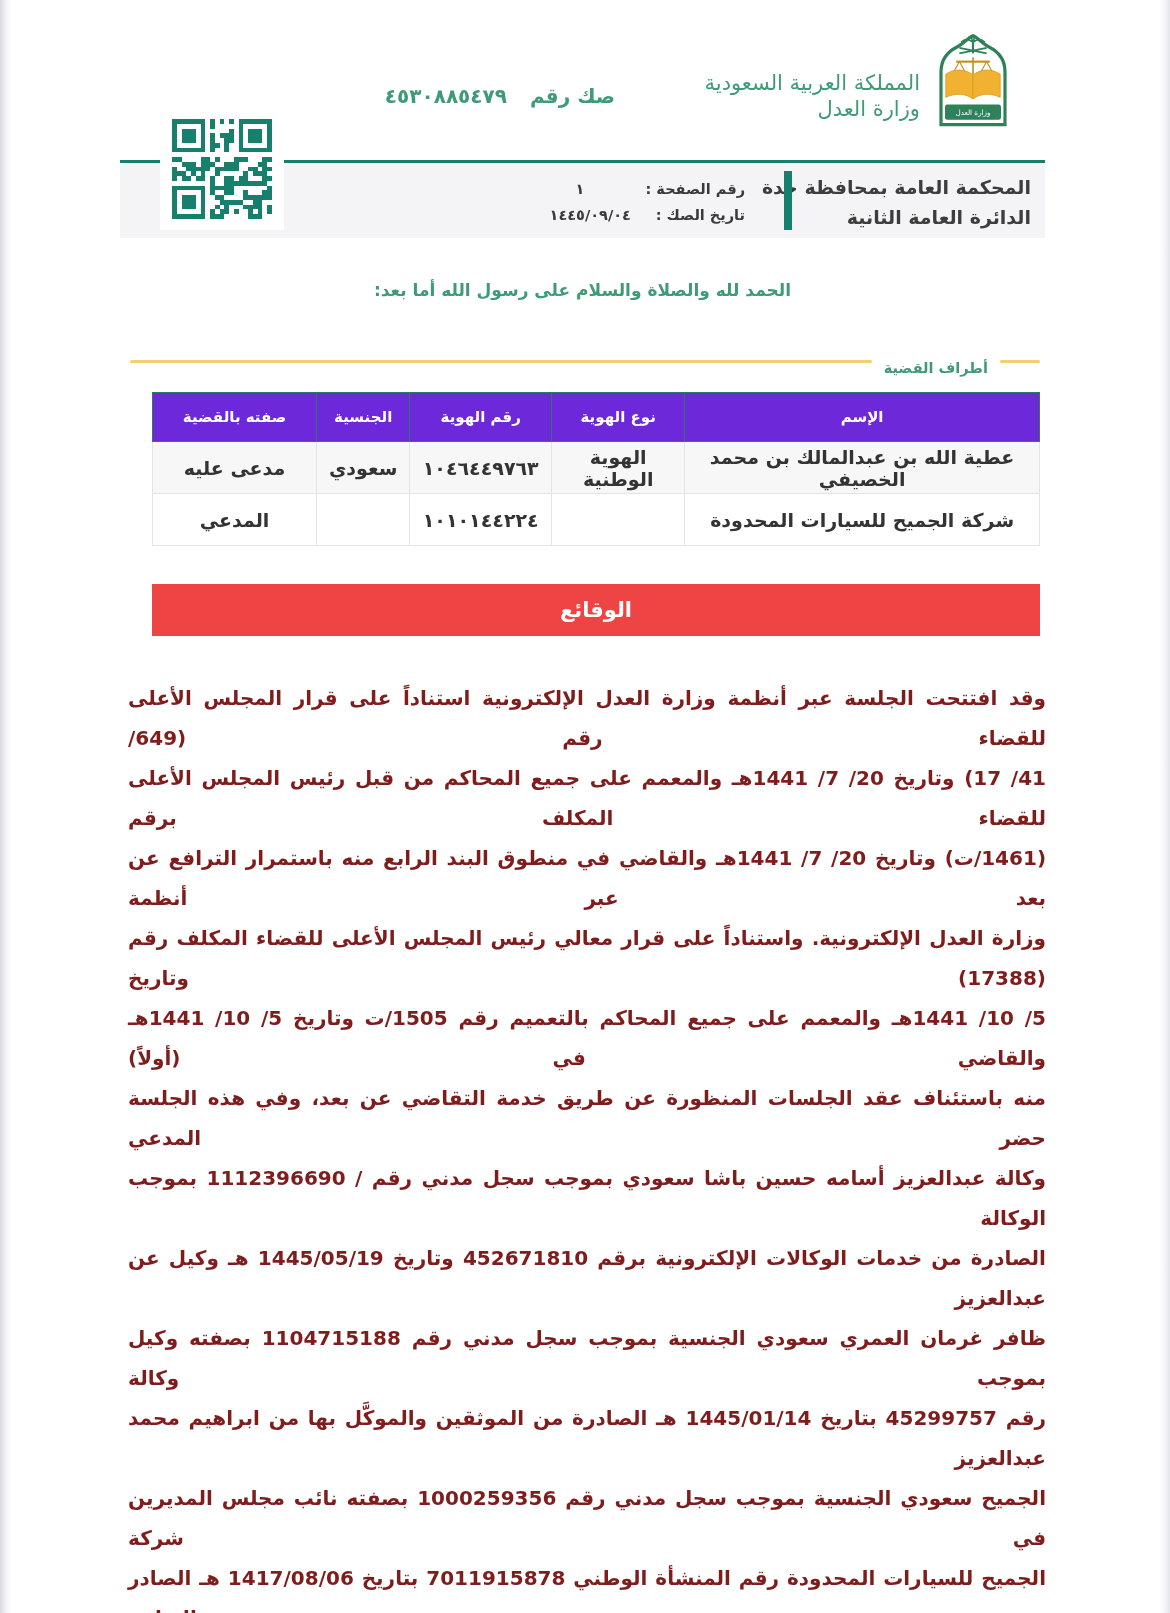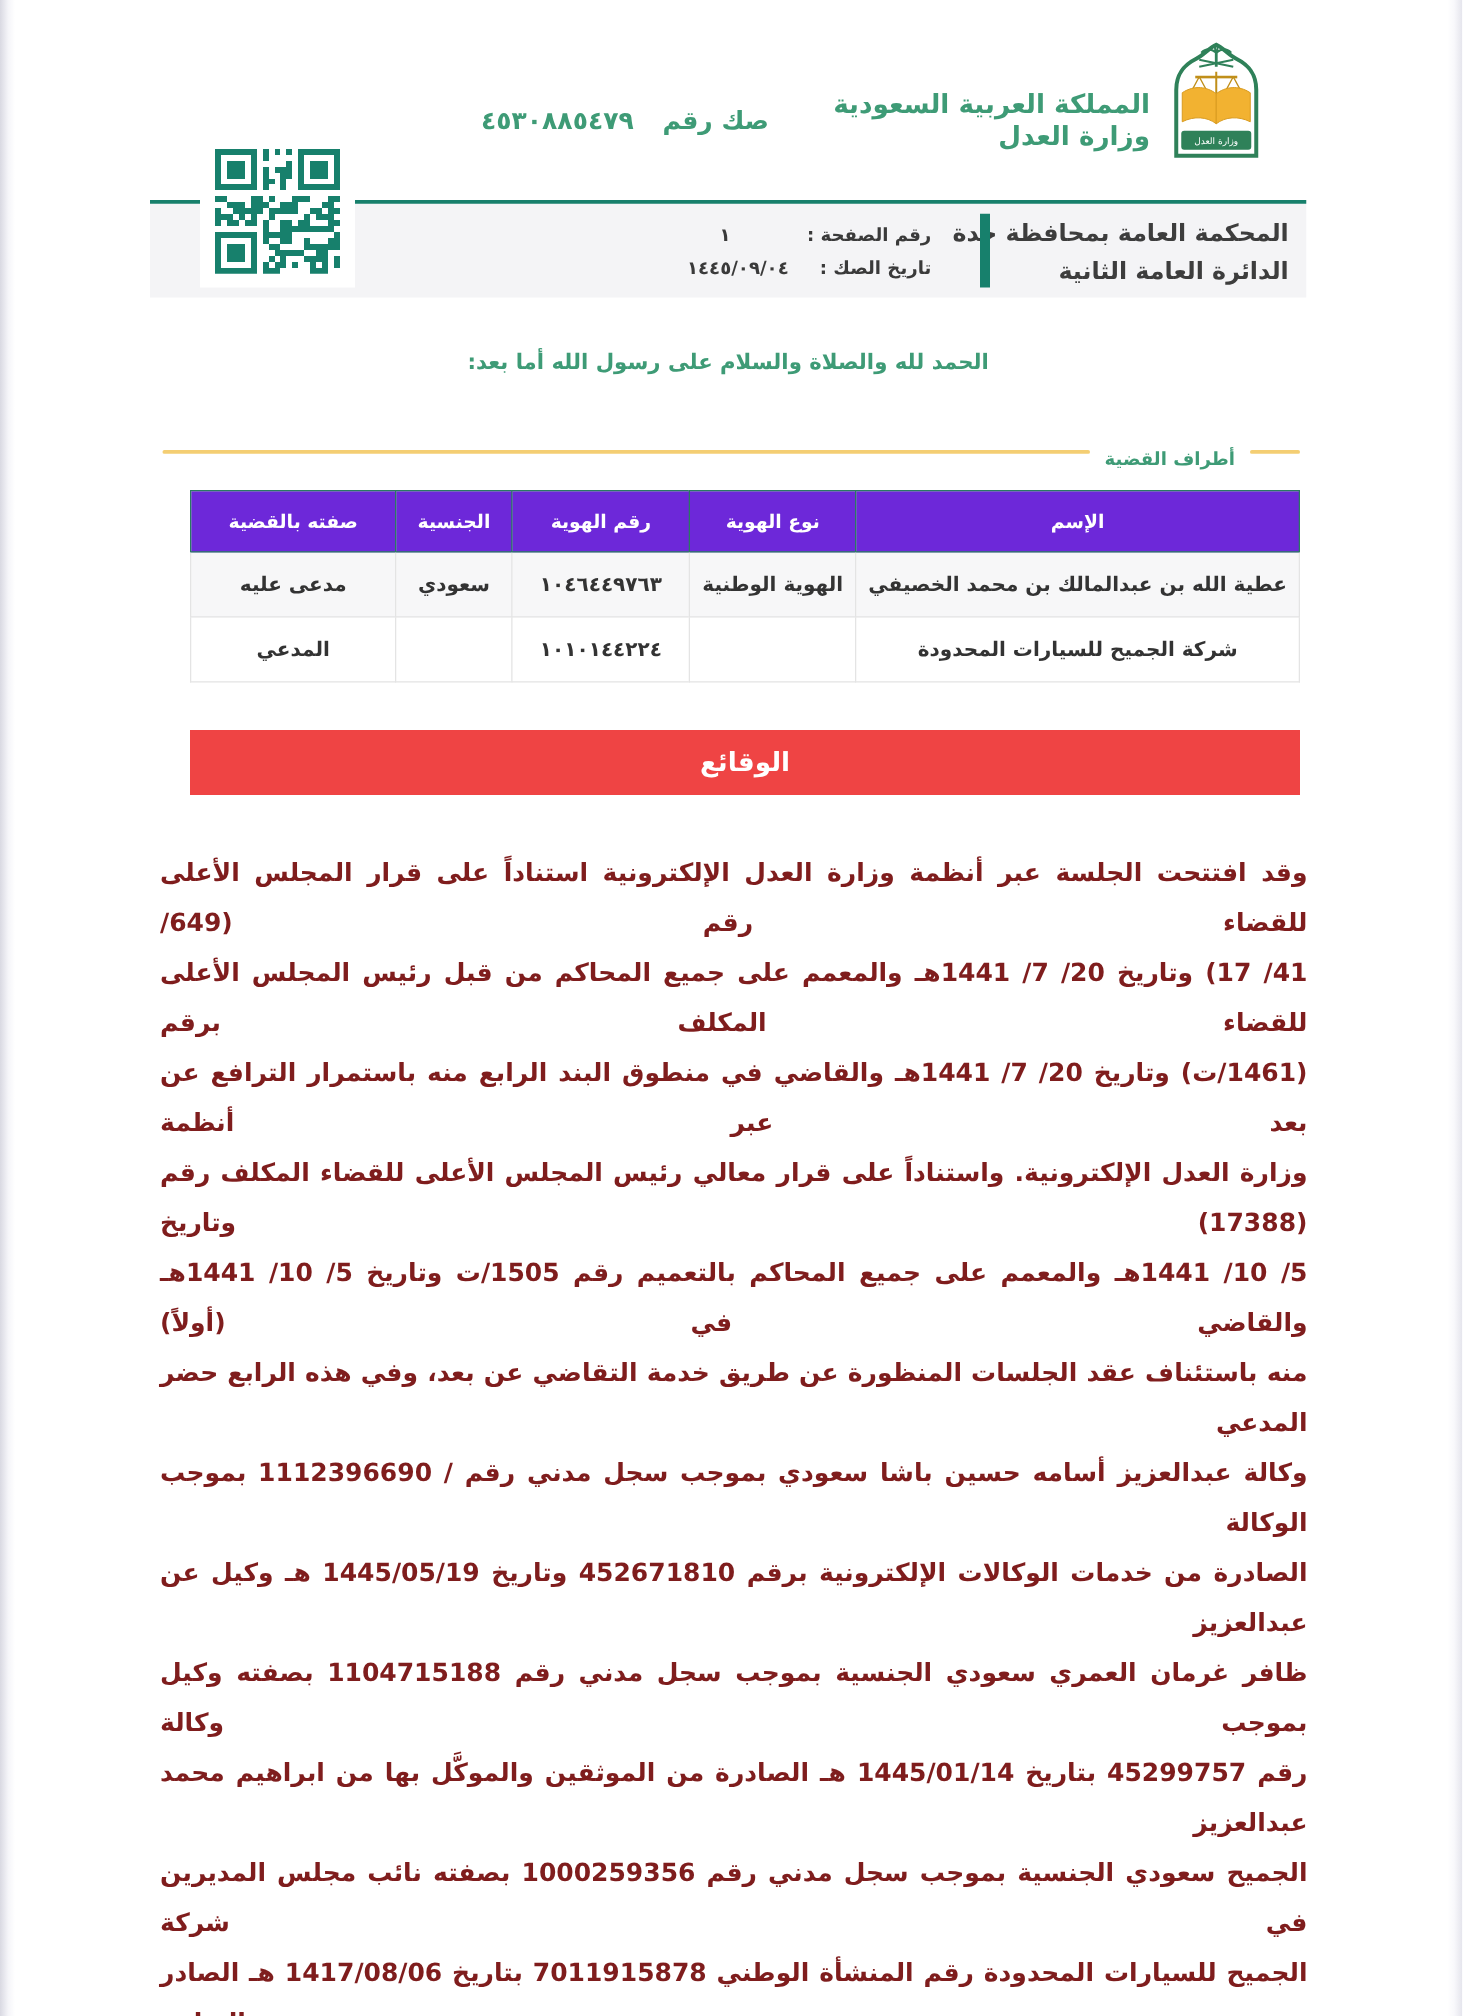--- a/index.html
+++ b/index.html
@@ -5,21 +5,21 @@
   html,body{margin:0;padding:0;background:#fff;}
   .page{position:relative;width:1170px;height:1613px;background:#ffffff;overflow:hidden;
         font-family:"DejaVu Sans",sans-serif;}
   .edge{position:absolute;top:0;bottom:0;width:12px;}
   .edge.left{left:0;background:linear-gradient(to right,#d9d9e2,#f5f5f9 55%,#ffffff);}
   .edge.right{right:0;background:linear-gradient(to left,#e4e4ec,#f8f8fb 55%,#ffffff);}
 
   
   .emblem{position:absolute;left:933px;top:30px;width:80px;height:98px;}
   .ministry-text{position:absolute;left:620px;top:70px;width:300px;text-align:right;direction:rtl;
-                 color:#3E9B76;font-weight:bold;font-size:21px;line-height:26px;}
+                 color:#3E9B76;font-weight:normal;font-size:21px;line-height:26px;}
   .deed-no{position:absolute;left:355px;top:84px;width:290px;direction:rtl;text-align:center;
            color:#3E9B76;font-weight:bold;font-size:20px;}
   .deed-no .lbl{margin-left:16px;}
   .qr-box{position:absolute;left:160px;top:108px;width:124px;height:122px;background:#fff;z-index:5;
           display:flex;align-items:center;justify-content:center;}
 
   .header-band{position:absolute;left:120px;top:160px;width:925px;height:78px;background:#f4f4f6;
                border-top:3px solid #17806C;box-sizing:border-box;}
   .court-block{position:absolute;right:14px;top:9px;text-align:right;direction:rtl;
                font-size:19px;font-weight:bold;color:#3d3d3d;line-height:30px;}
@@ -40,21 +40,21 @@
   .parties-header .rule{height:3px;background:#F4CE73;border-radius:2px;}
   .parties-header .rule.short{width:40px;}
   .parties-header .rule.long{flex:1;}
   .parties-header .ttl{color:#3E9B76;font-weight:bold;font-size:14.5px;white-space:nowrap;}
 
   table.parties{position:absolute;left:152px;top:392px;width:888px;border-collapse:collapse;
                 direction:rtl;font-size:15px;color:#333;table-layout:fixed;}
   table.parties th{background:#6d28d9;color:#fff;height:46px;font-weight:bold;font-size:15px;
                    border:1px solid #2a7a62;}
   table.parties td{height:49px;text-align:center;border:1px solid #e4e4e4;background:#fff;
-                   font-weight:bold;font-size:16px;}
+                   font-weight:bold;font-size:19px;}
   table.parties tr.odd td{background:#f7f7f8;}
   .col-name{width:40%;}.col-type{width:15%;}.col-num{width:16%;}.col-nat{width:10.5%;}.col-role{width:18.5%;}
 
   
   .facts-banner{position:absolute;left:152px;top:584px;width:888px;height:52px;background:#ef4444;
                 color:#fff;display:flex;align-items:center;justify-content:center;
                 font-size:21px;font-weight:bold;}
   .facts{position:absolute;left:128px;top:678px;width:918px;direction:rtl;}
   .fact-line{font-size:20px;line-height:40px;color:#7f1d1d;font-weight:bold;
              text-align:justify;text-align-last:justify;text-justify:inter-word;}
@@ -188,21 +188,21 @@
   <div class="facts-banner">
     <span>الوقائع</span>
   </div>
 
   <div class="facts">
     <div class="fact-line">وقد افتتحت الجلسة عبر أنظمة وزارة العدل الإلكترونية استناداً على قرار المجلس الأعلى للقضاء رقم (649/</div>
     <div class="fact-line">41/ 17) وتاريخ 20/ 7/ 1441هـ والمعمم على جميع المحاكم من قبل رئيس المجلس الأعلى للقضاء المكلف برقم</div>
     <div class="fact-line">(1461/ت) وتاريخ 20/ 7/ 1441هـ والقاضي في منطوق البند الرابع منه باستمرار الترافع عن بعد عبر أنظمة</div>
     <div class="fact-line">وزارة العدل الإلكترونية. واستناداً على قرار معالي رئيس المجلس الأعلى للقضاء المكلف رقم (17388) وتاريخ</div>
     <div class="fact-line">5/ 10/ 1441هـ والمعمم على جميع المحاكم بالتعميم رقم 1505/ت وتاريخ 5/ 10/ 1441هـ والقاضي في (أولاً)</div>
-    <div class="fact-line">منه باستئناف عقد الجلسات المنظورة عن طريق خدمة التقاضي عن بعد، وفي هذه الرابع حضر المدعي</div>
+    <div class="fact-line">منه باستئناف عقد الجلسات المنظورة عن طريق خدمة التقاضي عن بعد، وفي هذه الجلسة حضر المدعي</div>
     <div class="fact-line">وكالة عبدالعزيز أسامه حسين باشا سعودي بموجب سجل مدني رقم / 1112396690 بموجب الوكالة</div>
     <div class="fact-line">الصادرة من خدمات الوكالات الإلكترونية برقم 452671810 وتاريخ 1445/05/19 هـ وكيل عن عبدالعزيز</div>
     <div class="fact-line">ظافر غرمان العمري سعودي الجنسية بموجب سجل مدني رقم 1104715188 بصفته وكيل بموجب وكالة</div>
     <div class="fact-line">رقم 45299757 بتاريخ 1445/01/14 هـ الصادرة من الموثقين والموكَّل بها من ابراهيم محمد عبدالعزيز</div>
     <div class="fact-line">الجميح سعودي الجنسية بموجب سجل مدني رقم 1000259356 بصفته نائب مجلس المديرين في شركة</div>
     <div class="fact-line">الجميح للسيارات المحدودة رقم المنشأة الوطني 7011915878 بتاريخ 1417/08/06 هـ الصادر من الرياض</div>
 
   </div>
 </div>
 

